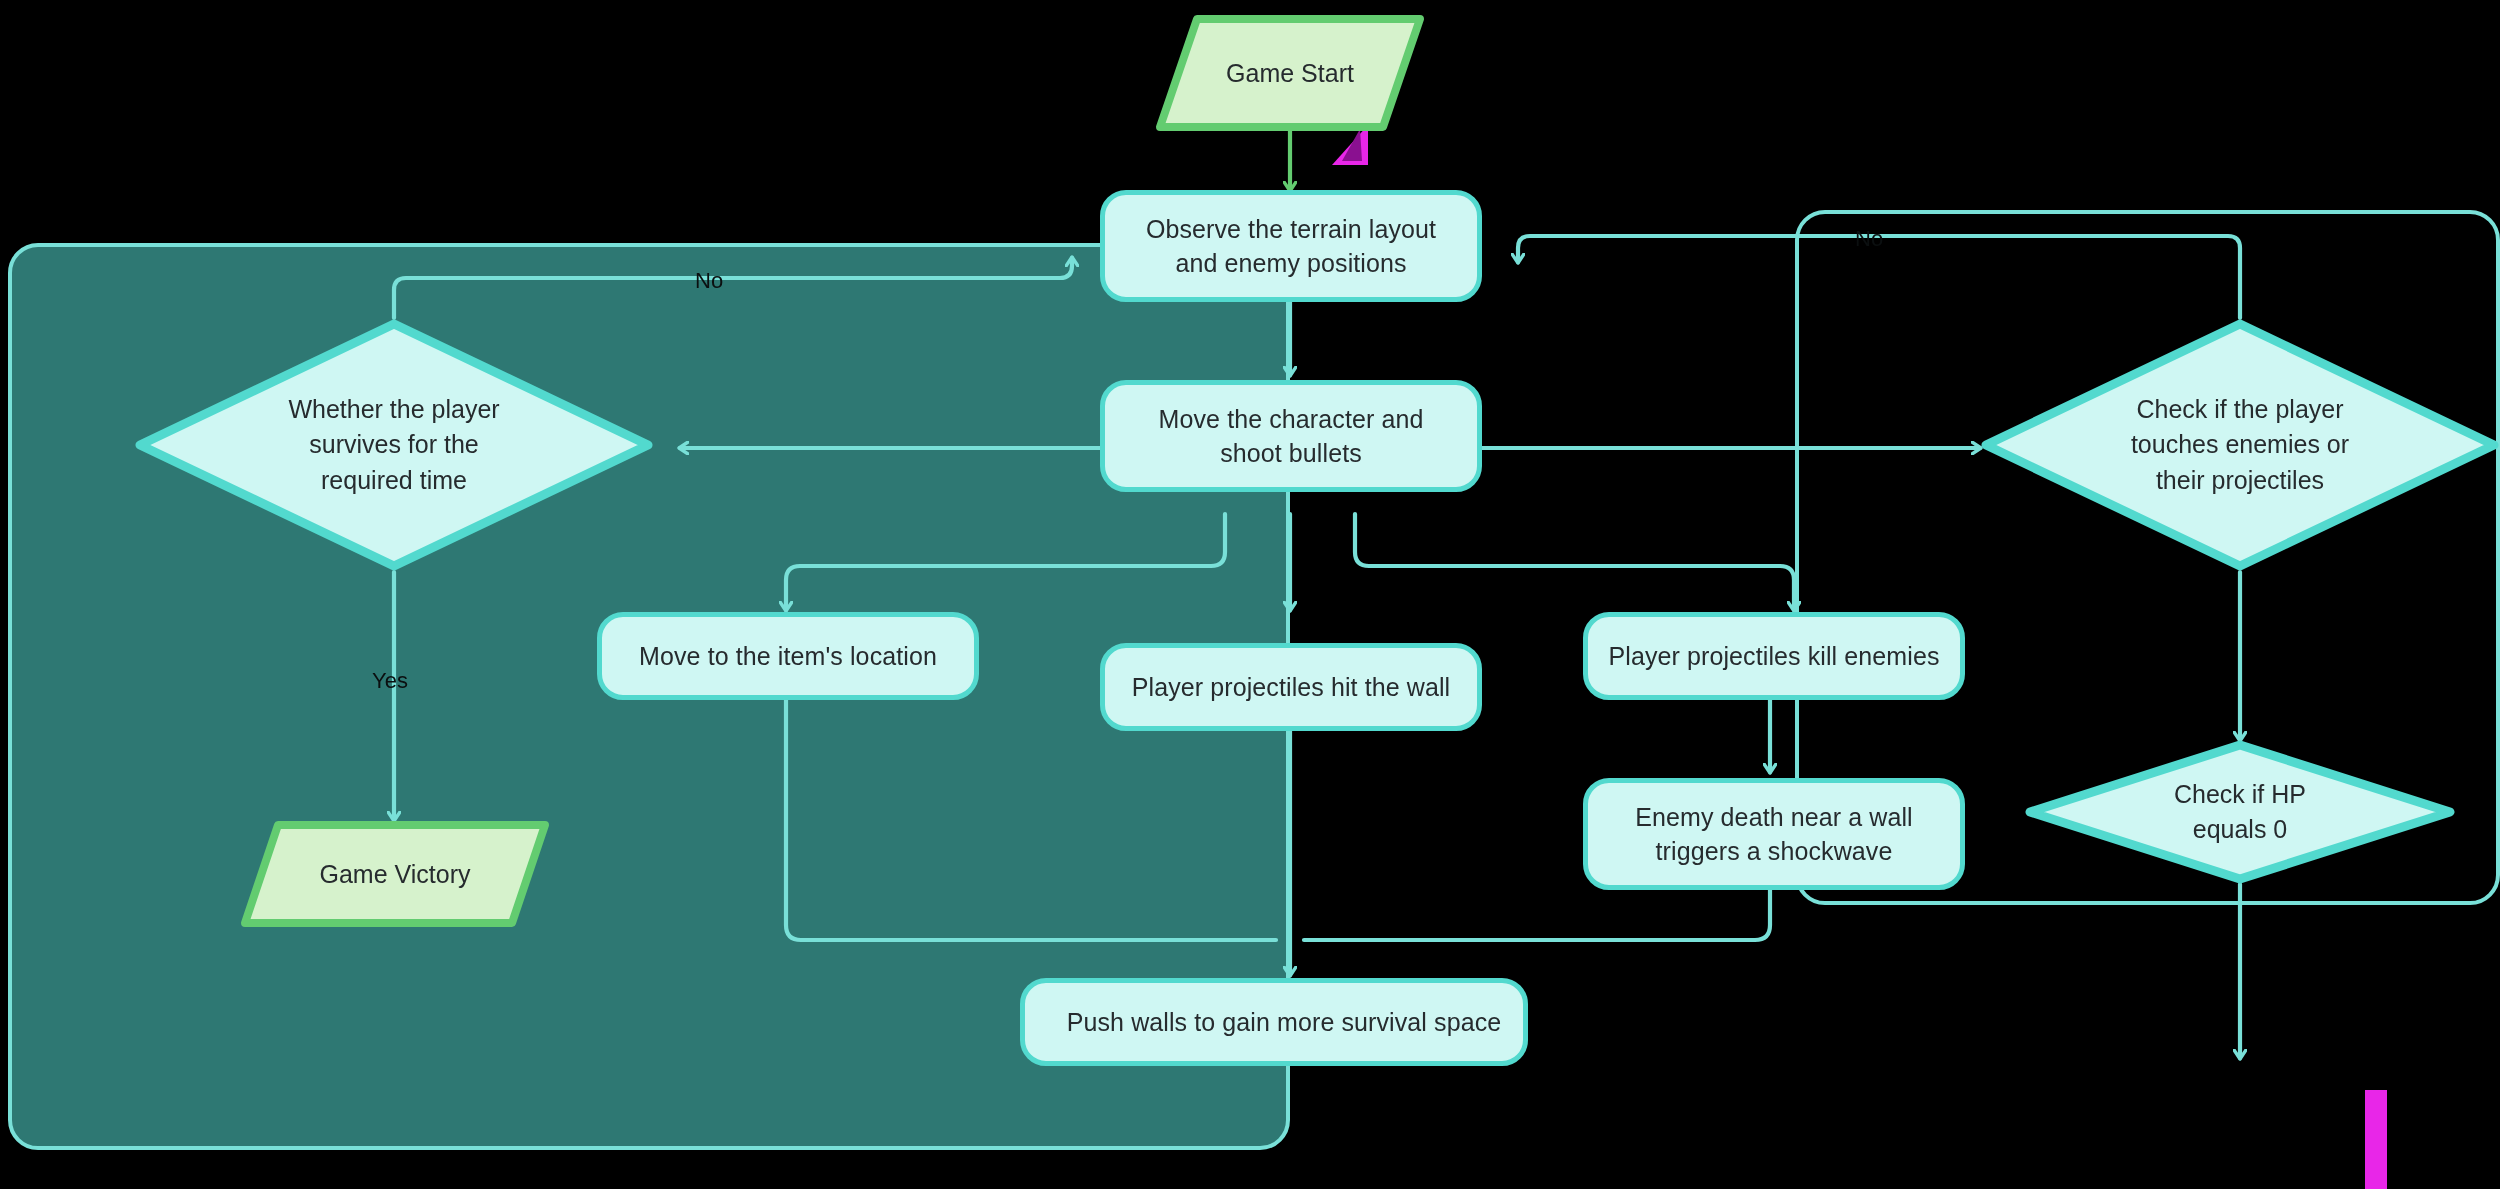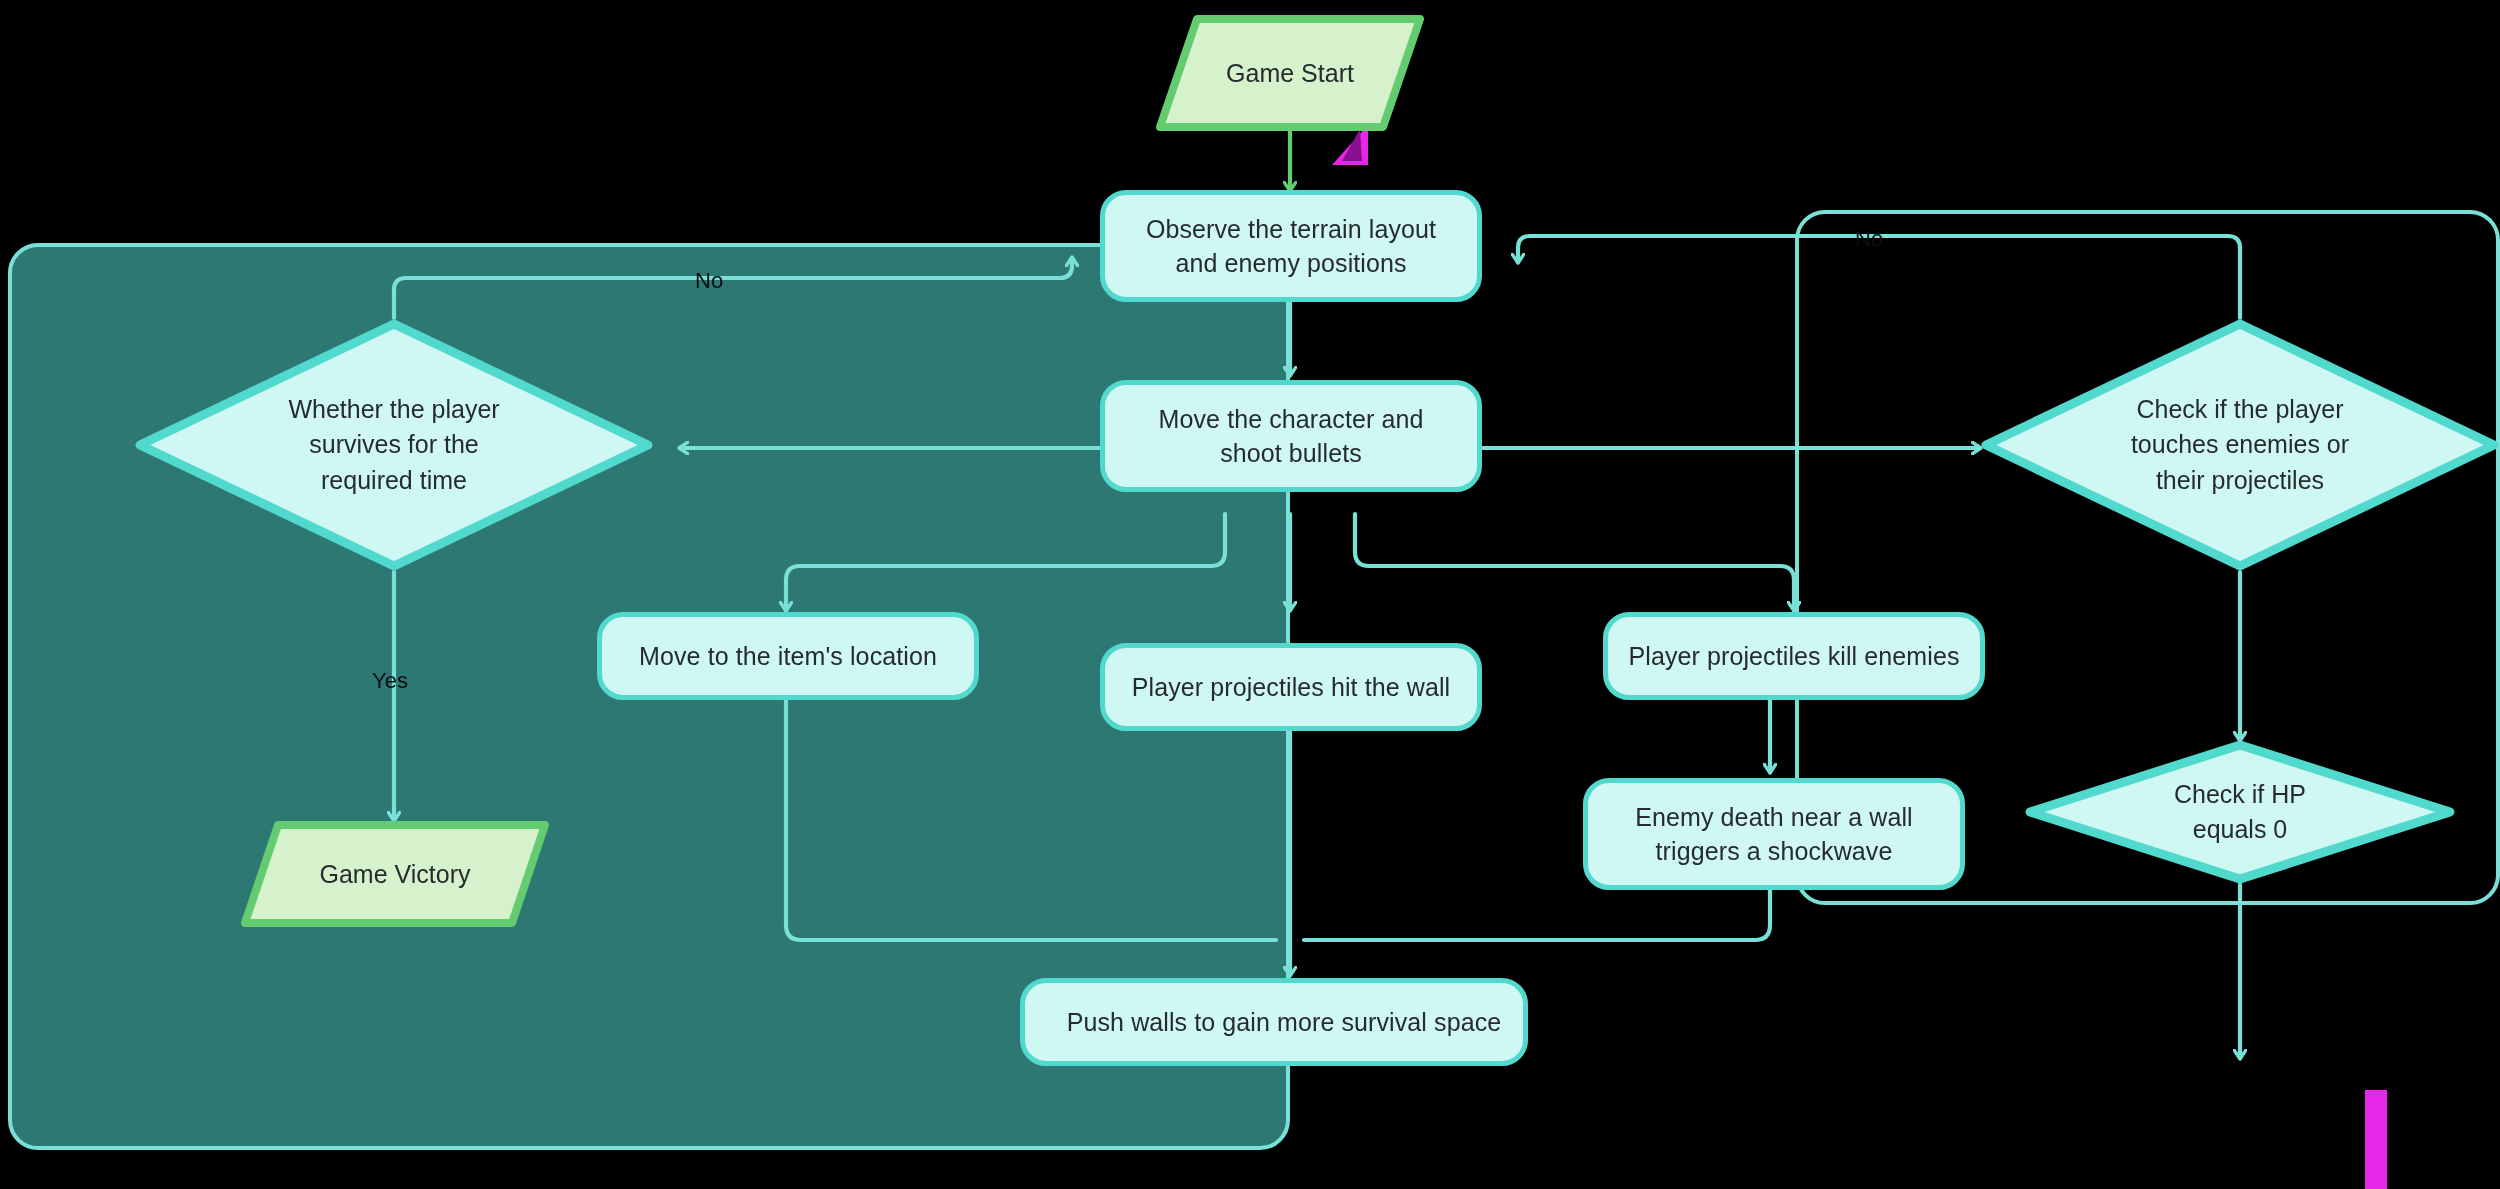--- a/index.html
+++ b/index.html
@@ -201,21 +201,21 @@
   </div>
 
   <div class="node node-rect" style="left:597px; top:612px; width:382px; height:88px;">
     <span>Move to the item's location</span>
   </div>
 
   <div class="node node-rect" style="left:1100px; top:612px; width:382px; height:88px;margin-top:31px;">
     <span>Player projectiles hit the wall</span>
   </div>
 
-  <div class="node node-rect" style="left:1583px; top:612px; width:382px; height:88px;margin-left:20px;">
+  <div class="node node-rect" style="left:1583px; top:612px; width:382px; height:88px;">
     <span>Player projectiles kill enemies</span>
   </div>
 
   <div class="node node-rect" style="left:1583px; top:778px; width:382px; height:112px; flex-direction:column;">
     <span>Enemy death near a wall</span>
     <span>triggers a shockwave</span>
   </div>
 
   <div class="node-diamond-wrap" style="left:2025px; top:740px; width:430px; height:144px;">
     <svg class="node-diamond-svg" width="430" height="144" viewBox="0 0 430 144" preserveAspectRatio="none">

